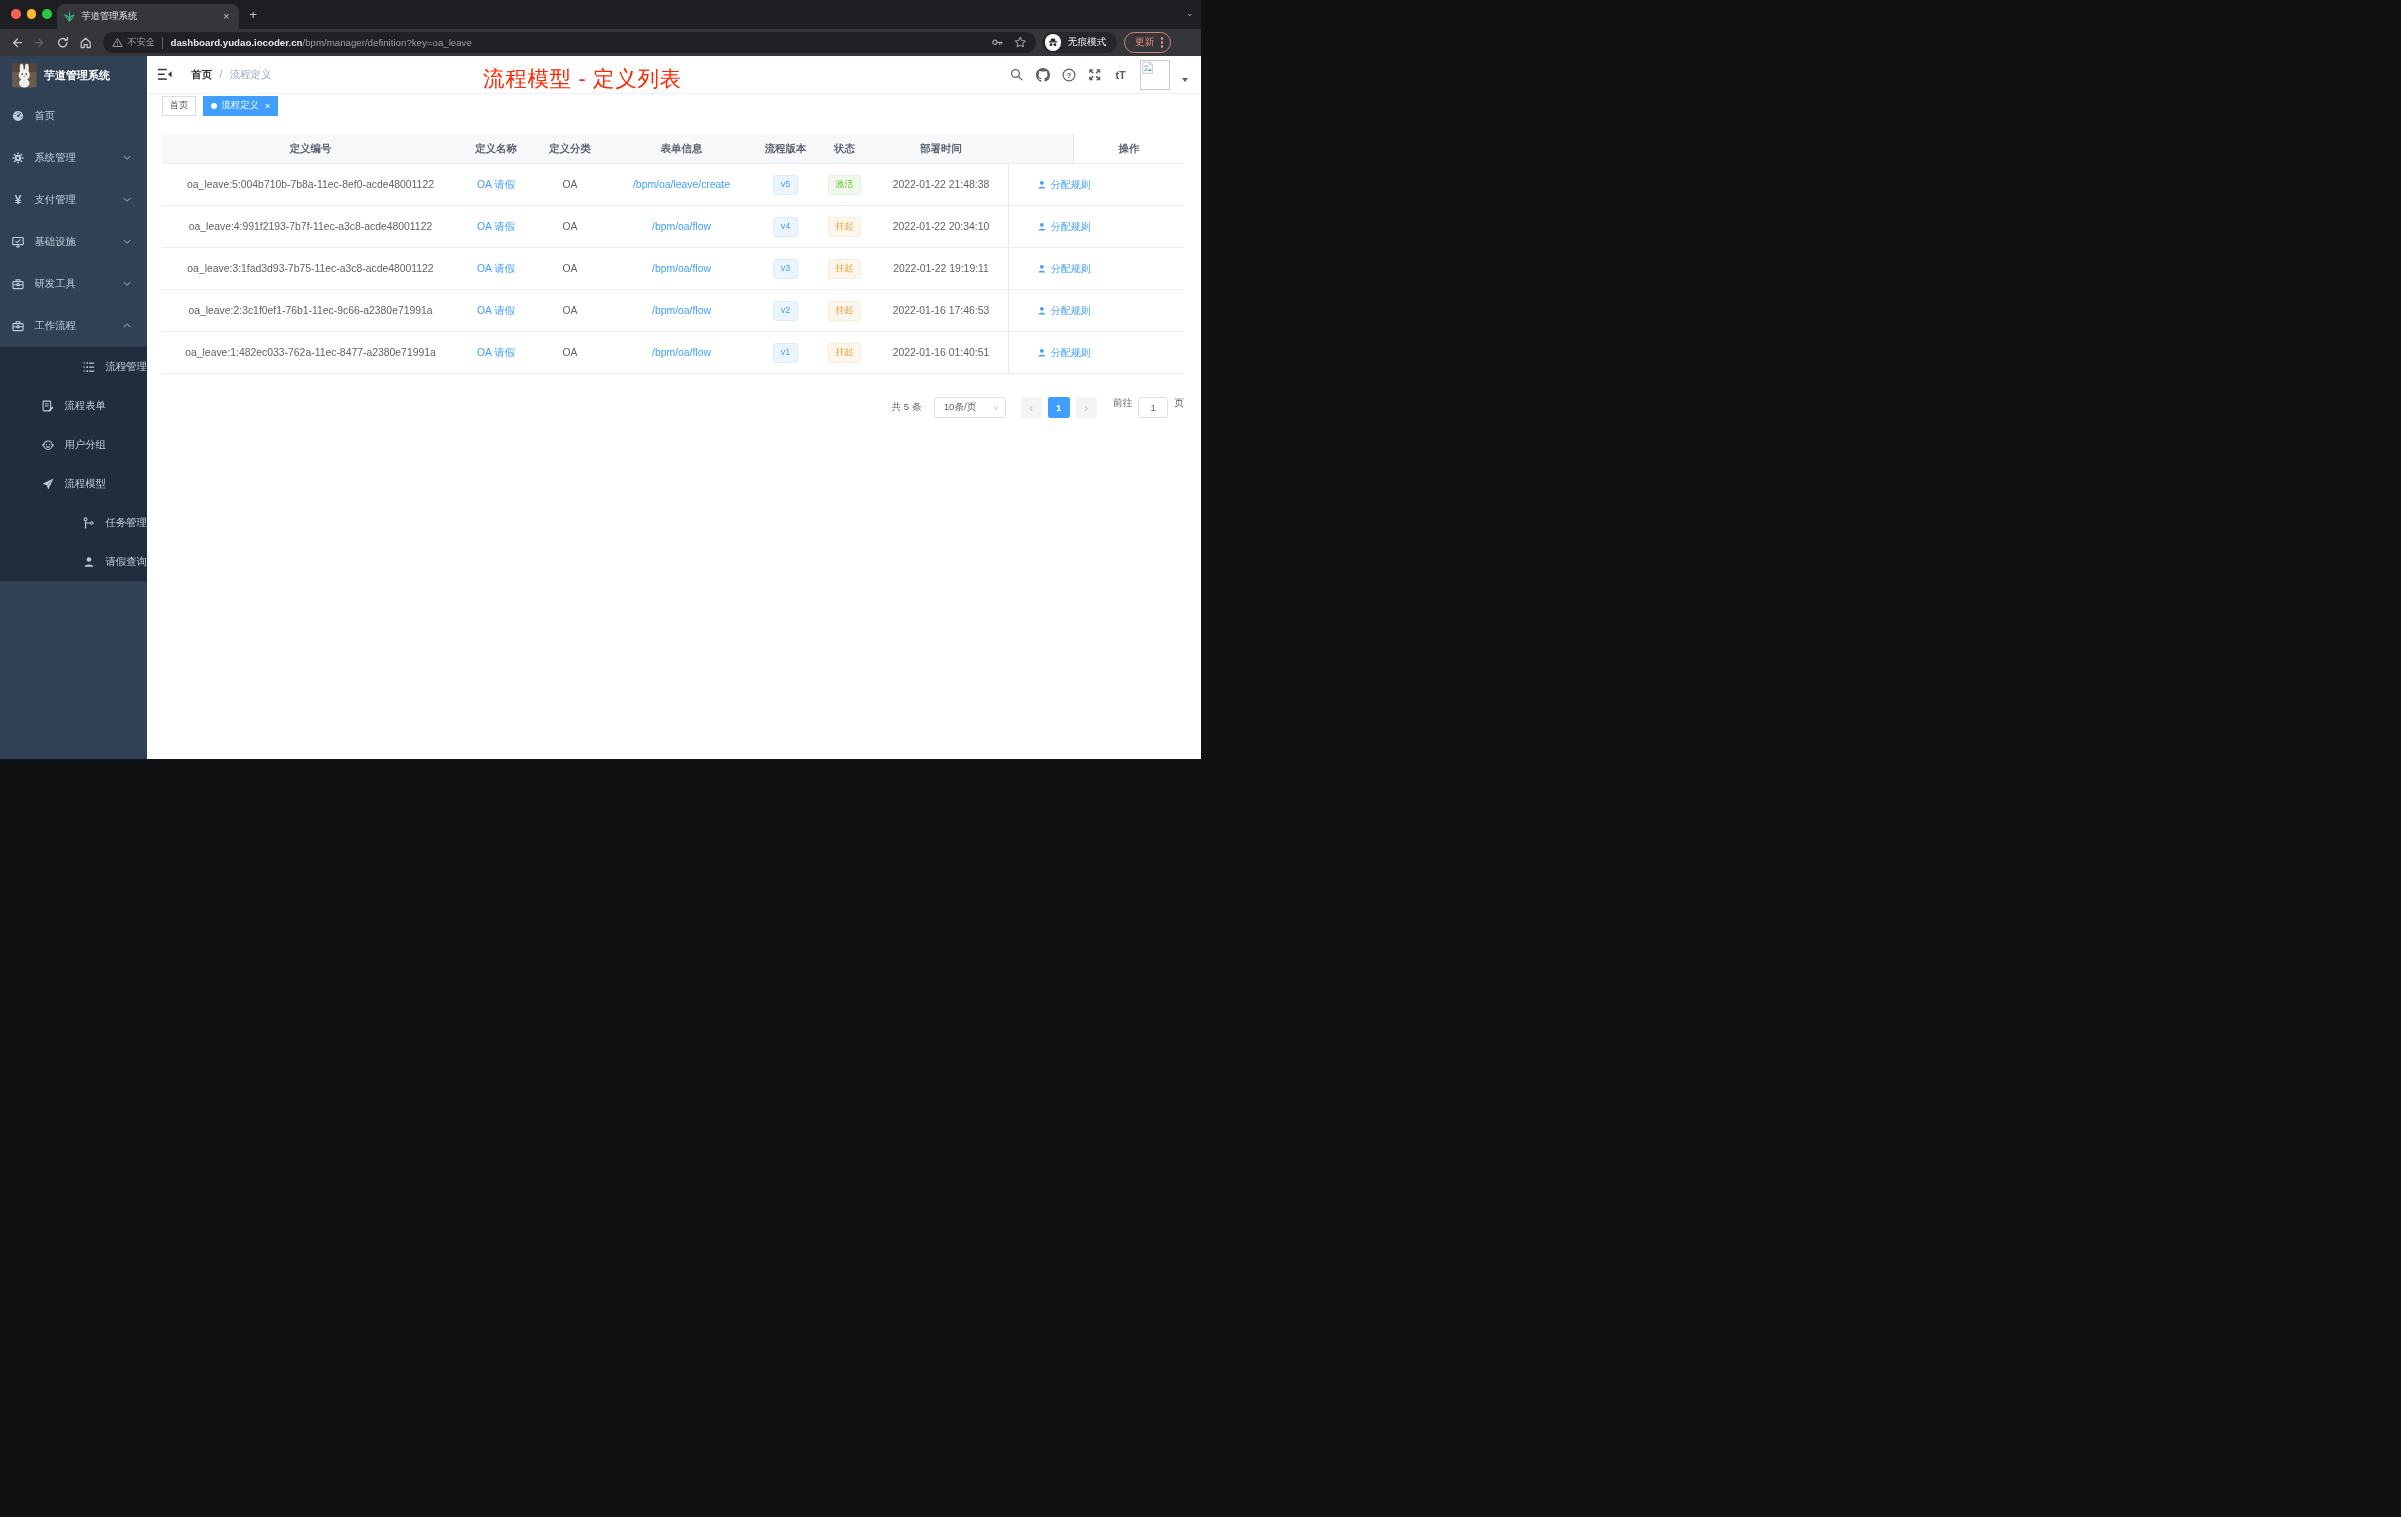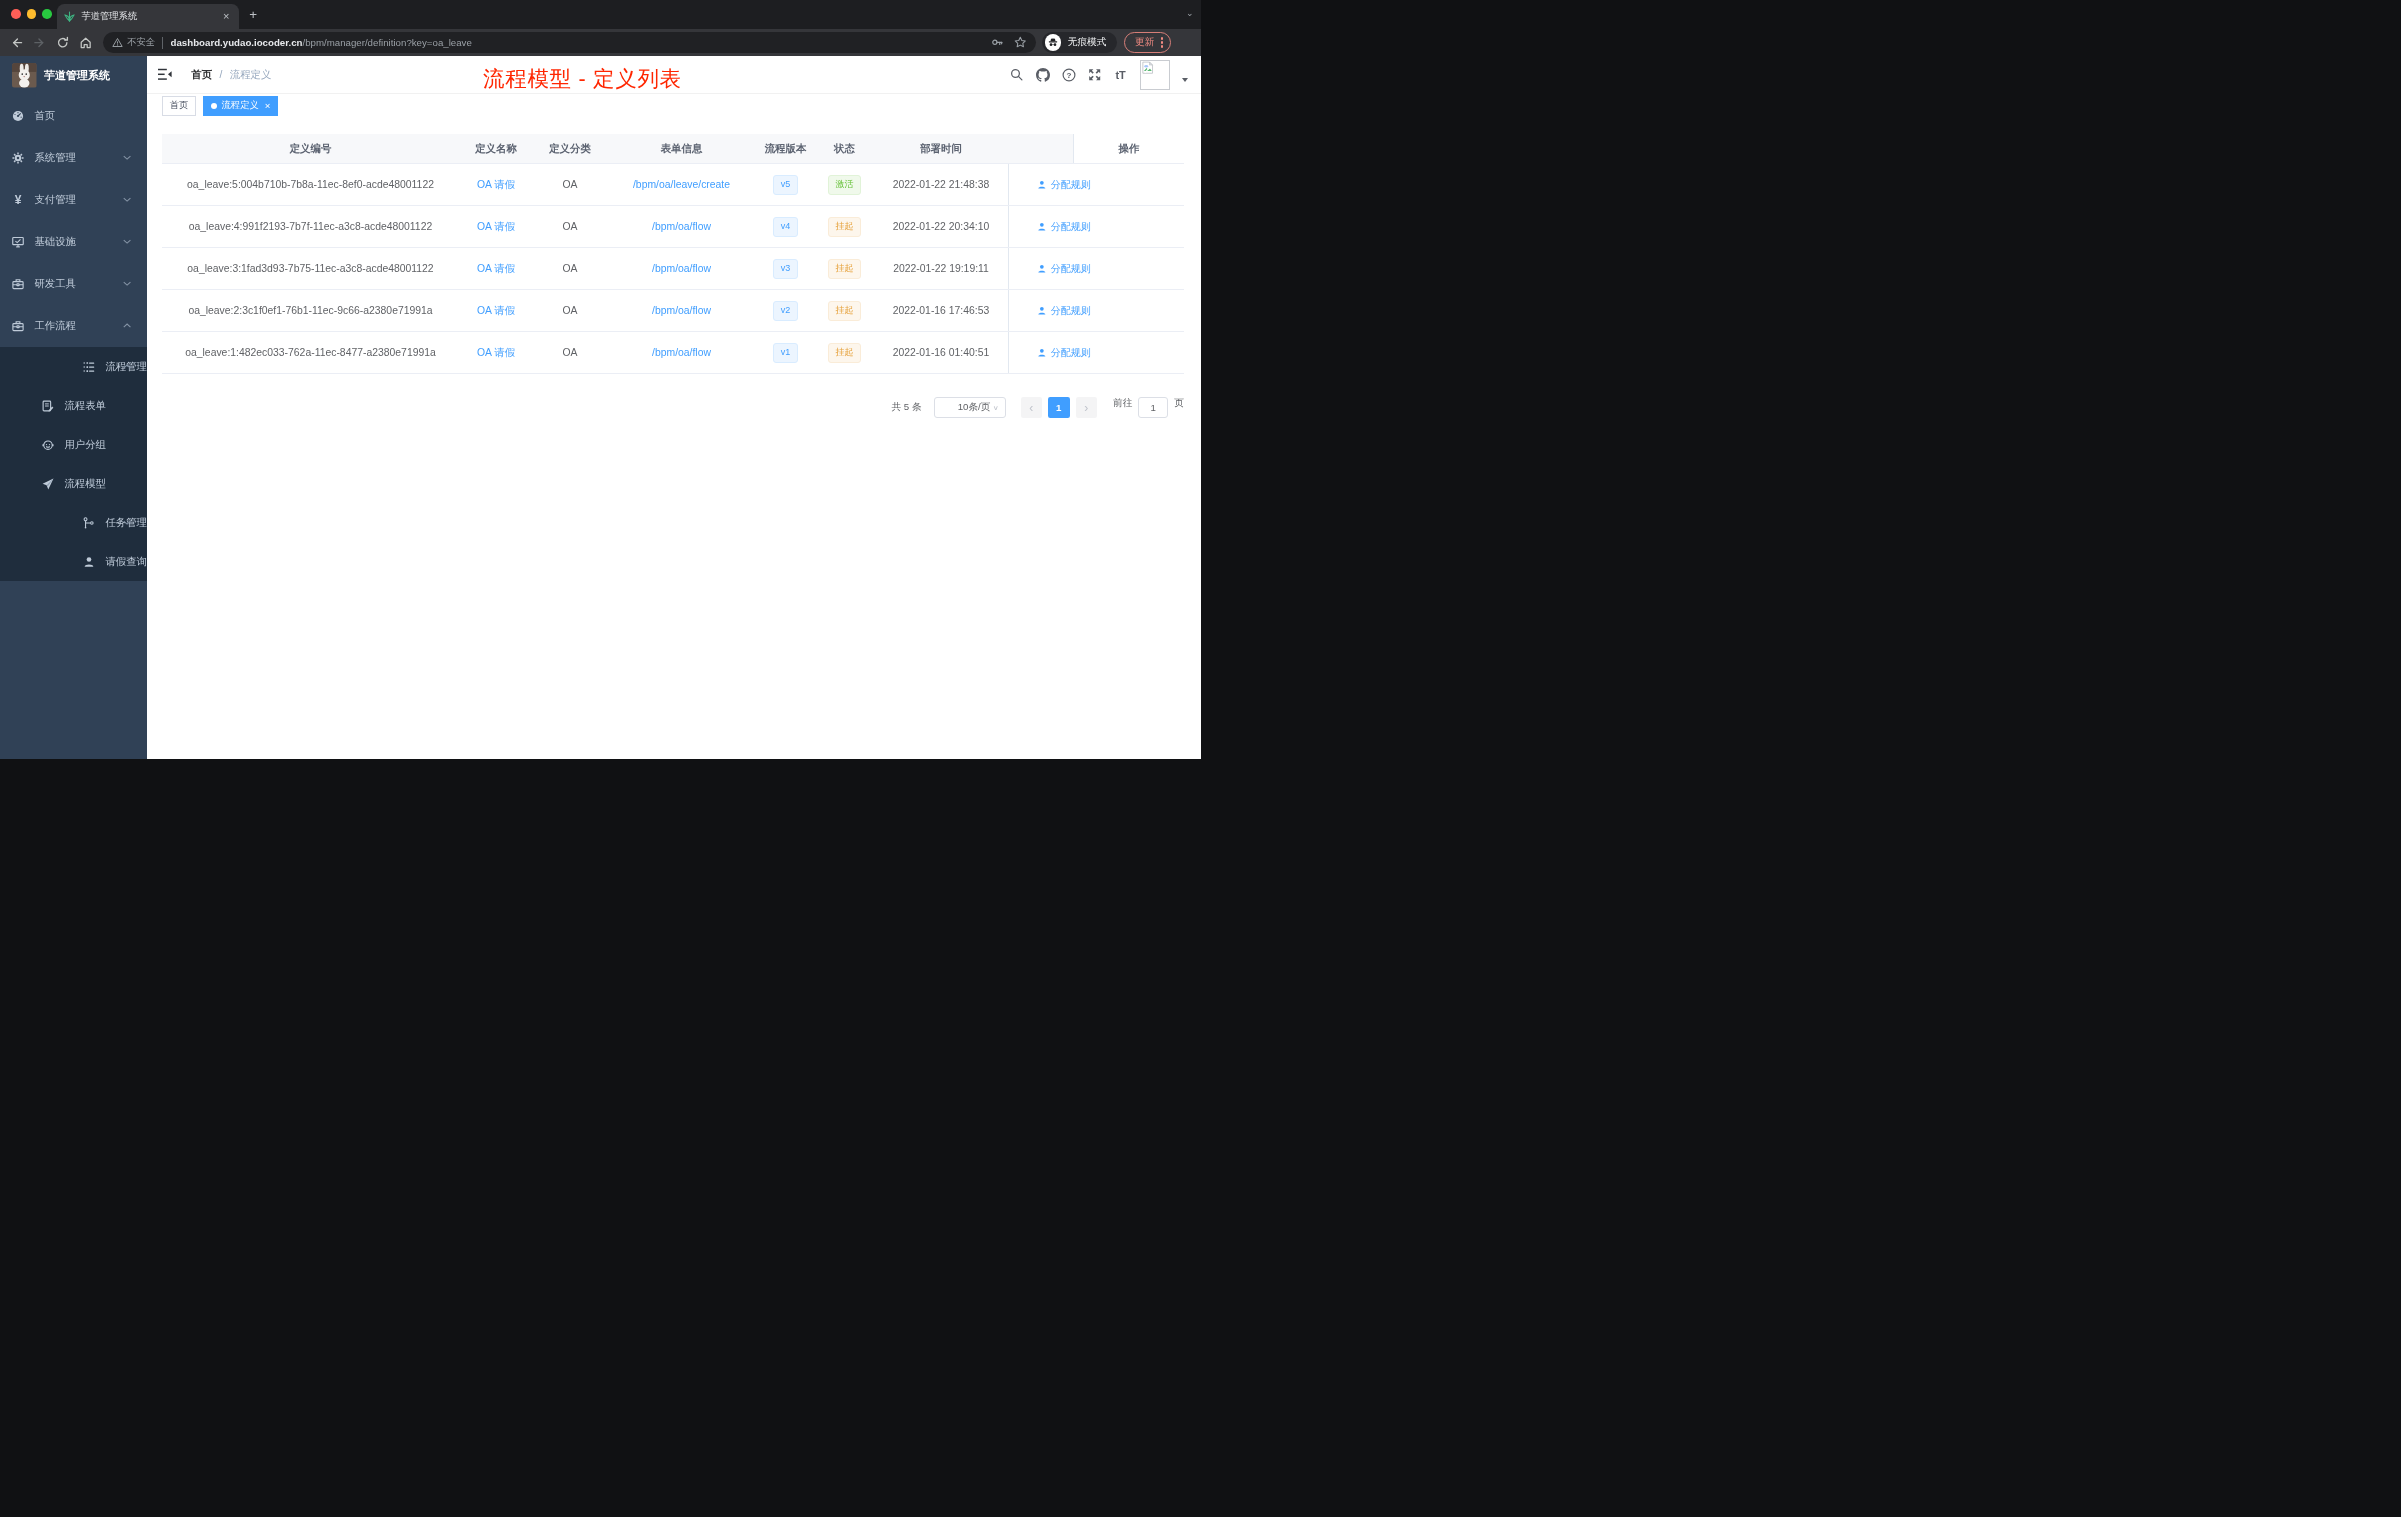--- a/index.html
+++ b/index.html
@@ -87,21 +87,21 @@
   a.link { color:#409eff; text-decoration:none; cursor:pointer; }
   .badge { display:inline-block; padding:3px 6.7px; font-size:9px; line-height:1.3; border-radius:3px; border:0.7px solid; }
   .badge-ver { background:#ecf5ff; border-color:#d9ecff; color:#409eff; }
   .t-success { background:#f0f9eb; border-color:#e1f3d8; color:#67c23a; }
   .t-warning { background:#fdf6ec; border-color:#faecd8; color:#e6a23c; }
   .action-link { color:#409eff; font-size:10px; text-decoration:none; display:flex; align-items:center; gap:3.7px; cursor:pointer; }
 
   
   .pager-row { position:absolute; left:15px; top:279px; width:1022px; display:flex; justify-content:flex-end; align-items:center; font-size:9.7px; color:#606266; }
   .total { margin-right:12px;margin-left:8px; }
-  .size-select { width:72px; height:21px; border:0.7px solid #dcdfe6; border-radius:3px; display:flex; align-items:center; justify-content:space-between; padding:0 6px 0 23px; margin-right:15px; cursor:pointer; }
+  .size-select { width:72px; height:21px; border:0.7px solid #dcdfe6; border-radius:3px; display:flex; align-items:center; justify-content:space-between; padding:0 6px 0 9px; margin-right:15px; cursor:pointer; }
   .sel-chev { color:#c0c4cc; font-size:8.2px; transform:scaleY(.8); }
   .pg-btn { width:21px; height:21px; background:#f4f4f5; border-radius:2.2px; display:flex; align-items:center; justify-content:center; color:#c0c4cc; font-size:12px; cursor:pointer; }
   .pg-prev { margin-right:6px; } .pg-next { margin-left:6px; }
   .pg-cur { width:22px; height:21px; background:#409eff; color:#fff; border-radius:2.2px; display:flex; align-items:center; justify-content:center; font-size:9.7px; font-weight:bold; cursor:pointer; }
   .goto { margin-left:16.3px; display:flex; gap:6px; }
   .goto input { width:30px; height:21px; border:0.7px solid #dcdfe6; border-radius:3px; text-align:center; font-size:9.7px; color:#606266; outline:none; font-family:inherit; }
 </style>
 </head>
 <body>
 

